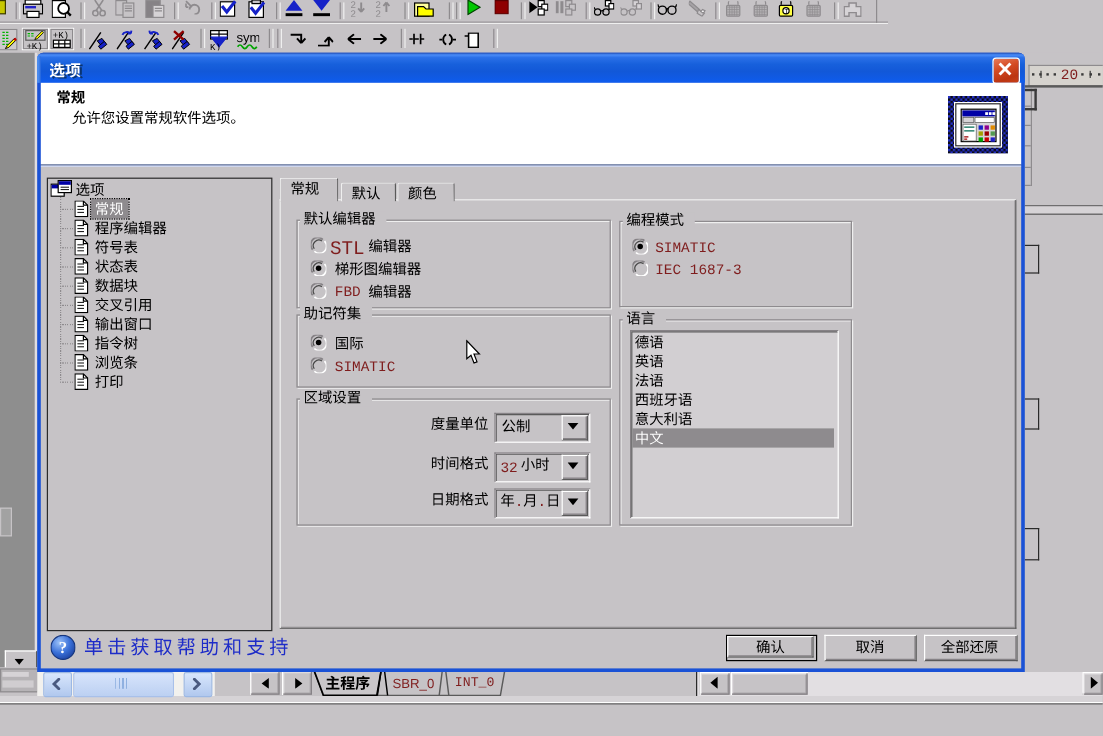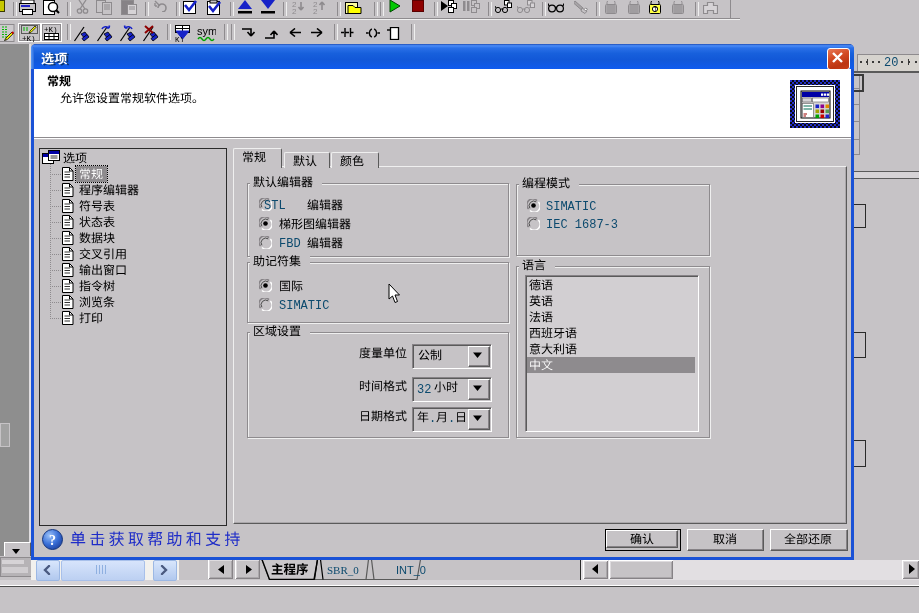--- a/index.html
+++ b/index.html
@@ -1,21 +1,21 @@
 <!DOCTYPE html>
 <html><head><meta charset="utf-8"><style>
 html,body{margin:0;padding:0}
 body{width:919px;height:613px;overflow:hidden;background:#c6c3c6;font-family:"Liberation Sans",sans-serif}
 #root{position:absolute;left:0;top:0;width:919px;height:613px;overflow:hidden}
 .a{position:absolute}
 .t{position:absolute;overflow:visible}
 .raised{background:#c6c3c6;border-top:1px solid #fff;border-left:1px solid #fff;border-right:1px solid #5a5a5a;border-bottom:1px solid #5a5a5a}
 .raised2{background:#c6c3c6;box-shadow:inset 1px 1px 0 #fff,inset -1px -1px 0 #868286,inset 2px 2px 0 #dedbde,inset -2px -2px 0 #aaa7aa}
 .vsep{width:2px;border-left:1px solid #8e8b8e;border-right:1px solid #efefef}
-mono{font-family:"Liberation Mono",monospace;font-size:12px;color:#0c4a6e;position:absolute;white-space:pre}
+mono{font-family:"Liberation Mono",monospace;font-size:12px;color:#7f1d1d;position:absolute;white-space:pre}
 </style></head><body>
 <div id="root">
 
 <div class="a" style="left:0;top:0;width:919px;height:44px;background:#c6c3c6"></div>
 <div class="a" style="left:0;top:18px;width:740px;height:1px;background:#8e8b8e"></div>
 <div class="a" style="left:0;top:19px;width:740px;height:1px;background:#efefef"></div>
 <div class="a" style="left:723px;top:0;width:7px;height:19px;border-right:1px solid #8e8b8e;border-bottom:0px"></div>
 <div class="a vsep" style="left:13px;top:2px;height:14px"></div>
 <div class="a vsep" style="left:67px;top:2px;height:14px"></div>
 <div class="a vsep" style="left:145px;top:2px;height:14px"></div>
@@ -358,22 +358,22 @@
 <path d="M4 0.5 L11.5 20.5 H56 L59.5 0.5" fill="#cac7ca" stroke="#000" stroke-width="1.4"></path>
 <path d="M62.5 0.5 L65 20.5 M59.5 0.5 L56.5 20.5" stroke="#000" stroke-width="1.2"></path>
 </svg>
 <svg class="t" style="left:271px;top:562.5px;width:39.5px;height:15.6px" viewBox="0 0 3.16 1.25">
       <g transform="translate(0,0.865)" fill="#000">
         <use href="#b4e3b" x="0.0"></use>
         <use href="#b7a0b" x="1.0"></use>
         <use href="#b5e8f" x="2.0"></use>
       </g>
     </svg>
-<mono style="left:327px;top:564px;font-size:11px;font-family:Liberation Serif, serif">SBR_0</mono>
-<mono style="left:396px;top:564px;font-size:11px;font-family:Liberation Sans, sans-serif">INT_0</mono>
+<mono style="left:327px;top:564px;font-size:11px;font-family:Liberation Sans, sans-serif">SBR_0</mono>
+<mono style="left:379px;top:564px;font-size:11px;font-family:Liberation Mono, monospace">INT_0</mono>
 <div class="a" style="left:581px;top:560px;width:338px;height:20px;background:#e2dfe2"></div>
 <div class="a" style="left:580px;top:556px;width:1px;height:24px;background:#2a2a2a"></div>
 <div class="a raised2" style="left:583px;top:560px;width:25px;height:19px"></div>
 <svg class="a" style="left:591px;top:564px;width:8px;height:10px" viewBox="0 0 8 10">
       <path d="M7 0 L1 5 L7 10 Z" fill="#000"></path>
     </svg>
 <div class="a raised2" style="left:609px;top:560px;width:64px;height:19px"></div>
 <div class="a raised2" style="left:902px;top:560px;width:17px;height:19px"></div>
 <svg class="a" style="left:908px;top:564px;width:8px;height:10px" viewBox="0 0 8 10">
       <path d="M1 0 L7 5 L1 10 Z" fill="#000"></path>
@@ -684,21 +684,21 @@
         <use href="#g8bed" x="0.0"></use>
         <use href="#g8a00" x="1.0"></use>
       </g>
     </svg>
 <svg class="a" style="left:259px;top:198px;width:13px;height:13px" viewBox="0 0 13 13">
       <circle cx="6.5" cy="6.5" r="5.6" fill="#c6c3c6"></circle>
 <path d="M1.6 10 A5.6 5.6 0 0 1 10 1.6" fill="none" stroke="#868286" stroke-width="1.5"></path>
 <path d="M2.9 9.3 A4.6 4.6 0 0 1 9.3 2.9" fill="none" stroke="#4a4a4a" stroke-width="1"></path>
 <path d="M11.4 3 A5.6 5.6 0 0 1 3 11.4" fill="none" stroke="#fff" stroke-width="1.4"></path>
     </svg>
-<mono style="left:264px;top:199px;font-size:12px">STL</mono>
+<mono style="left:275px;top:199px;font-size:16px">STL</mono>
 <svg class="t" style="left:307px;top:199px;width:38.0px;height:15.0px" viewBox="0 0 3.1667 1.25">
       <g transform="translate(0,0.865)" fill="#000">
         <use href="#g7f16" x="0.0"></use>
         <use href="#g8f91" x="1.0"></use>
         <use href="#g5668" x="2.0"></use>
       </g>
     </svg>
 <svg class="a" style="left:259px;top:217px;width:13px;height:13px" viewBox="0 0 13 13">
       <circle cx="6.5" cy="6.5" r="5.6" fill="#c6c3c6"></circle>
 <path d="M1.6 10 A5.6 5.6 0 0 1 10 1.6" fill="none" stroke="#868286" stroke-width="1.5"></path>

